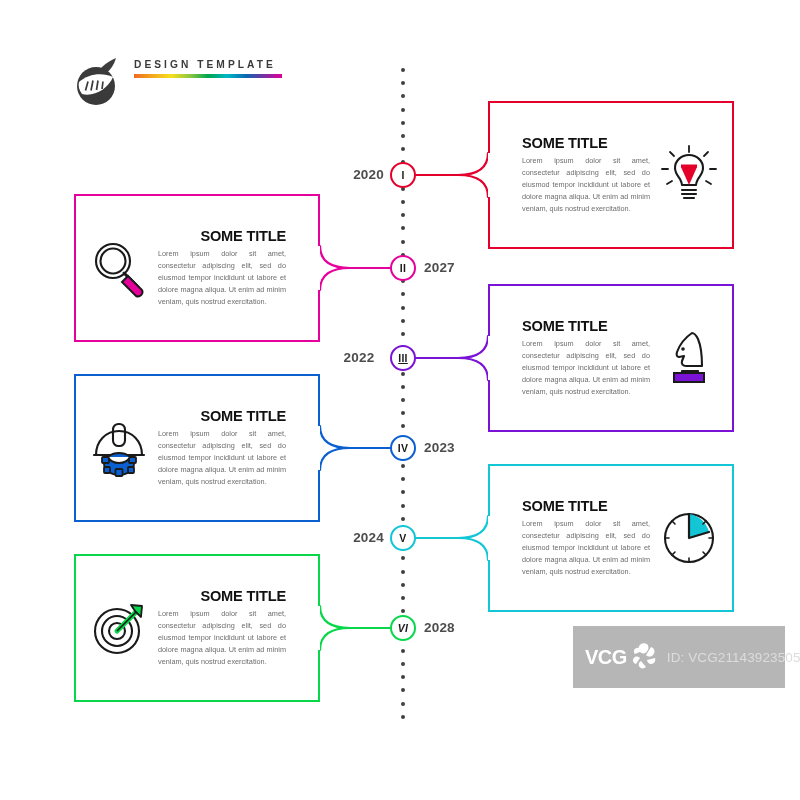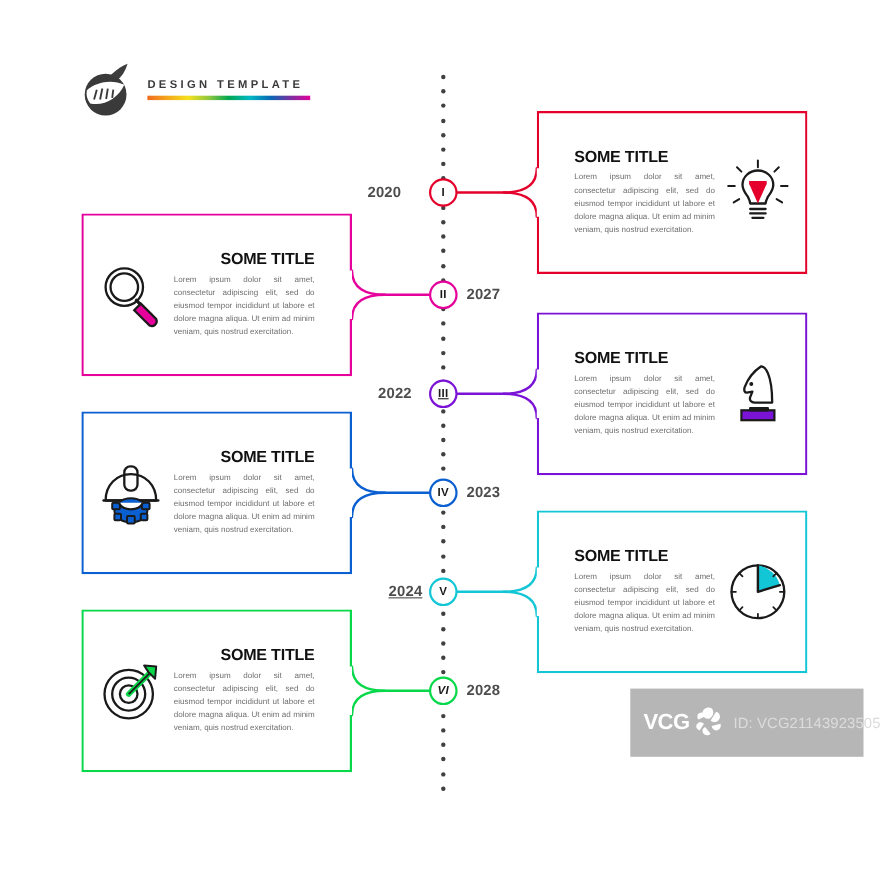--- a/index.html
+++ b/index.html
@@ -14,21 +14,21 @@
   
   #logo-block { position: absolute; left: 72px; top: 54px; width: 215px; height: 58px; }
   #logo-mark { position: absolute; left: 0; top: 2px; width: 52px; height: 52px; }
   #logo-text-wrap { position: absolute; left: 62px; top: 3px; width: 150px; }
   #logo-title {
     font-size: 22.5px; font-weight: 400; letter-spacing: 1.1px;
     color: #2b2b2b; line-height: 1.02; font-family: "Liberation Sans", sans-serif;
   }
   #logo-sub {
     font-size: 10.2px; font-weight: 700; letter-spacing: 3.05px;
-    color: #3a3a3a; margin-top: 16px; line-height: 1;
+    color: #3a3a3a; margin-top: 3px; line-height: 1;
   }
   #logo-bar {
     margin-top: 4px; height: 3.5px; width: 148px;
     background: linear-gradient(to right,
       #f06a1e 0%, #f3a61c 12%, #f6e01f 25%, #8cc63f 38%,
       #00a651 50%, #00b7c4 63%, #0b66b2 76%, #7a2fa0 88%, #e0009b 100%);
   }
 
   
   #spine { position: absolute; left: 401px; top: 68px; width: 4px; height: 660px; }
@@ -211,21 +211,21 @@
                 <line x1="52" y1="10" x2="48" y2="14"></line>
           <line x1="6" y1="27" x2="12" y2="27"></line>
                 <line x1="60" y1="27" x2="54" y2="27"></line>
           <line x1="11" y1="42" x2="16" y2="39"></line>
                 <line x1="55" y1="42" x2="50" y2="39"></line>
         </g>
             </svg></div>
      </div>
       </div>
       <div class="marker" style="left: 390px; top: 162px; border-color: rgb(228, 0, 43);">I</div>
-      <div class="year" style="top: 167px; left: 334px; text-align: left; width: 50px;">2020</div>
+      <div class="year" style="top: 167px; left: 334px; text-align: right; width: 50px;">2020</div>
       <div class="connector" style="left: 316px; top: 190px; width: 78px; height: 156px;"><svg viewBox="0 0 78 156" width="78" height="156">
        <path d="M 74 78 L 34 78
                 C 16 78 4 72 4 56" fill="none" stroke="#e5009b" stroke-width="2.2" stroke-linecap="round"></path>
        <path d="M 34 78
                 C 16 78 4 84 4 100" fill="none" stroke="#e5009b" stroke-width="2.2" stroke-linecap="round"></path>
      </svg></div>
       <div class="card left" style="left: 74px; top: 194px;">
         <div class="card-border">
        <svg viewBox="0 0 246 148" width="246" height="148">
          <path d="M 245 52 L 245 1 L 1 1 L 1 147 L 245 147 L 245 96" fill="none" stroke="#e5009b" stroke-width="2"></path>
@@ -340,21 +340,21 @@
                 <line x1="53" y1="33" x2="57" y2="33"></line>
           <line x1="16" y1="16" x2="19" y2="19"></line>
                 <line x1="47" y1="47" x2="50" y2="50"></line>
           <line x1="16" y1="50" x2="19" y2="47"></line>
                 <line x1="47" y1="19" x2="50" y2="16"></line>
         </g>
             </svg></div>
      </div>
       </div>
       <div class="marker" style="left: 390px; top: 525px; border-color: rgb(18, 198, 214);">V</div>
-      <div class="year" style="top: 530px; left: 334px; text-align: right; width: 50px; text-decoration: underline;">2024</div>
+      <div class="year" style="top: 530px; left: 334px; text-align: right; width: 50px;">2024</div>
       <div class="connector" style="left: 316px; top: 550px; width: 78px; height: 156px;"><svg viewBox="0 0 78 156" width="78" height="156">
        <path d="M 74 78 L 34 78
                 C 16 78 4 72 4 56" fill="none" stroke="#07d84a" stroke-width="2.2" stroke-linecap="round"></path>
        <path d="M 34 78
                 C 16 78 4 84 4 100" fill="none" stroke="#07d84a" stroke-width="2.2" stroke-linecap="round"></path>
      </svg></div>
       <div class="card left" style="left: 74px; top: 554px;">
         <div class="card-border">
        <svg viewBox="0 0 246 148" width="246" height="148">
          <path d="M 245 52 L 245 1 L 1 1 L 1 147 L 245 147 L 245 96" fill="none" stroke="#07d84a" stroke-width="2"></path>

